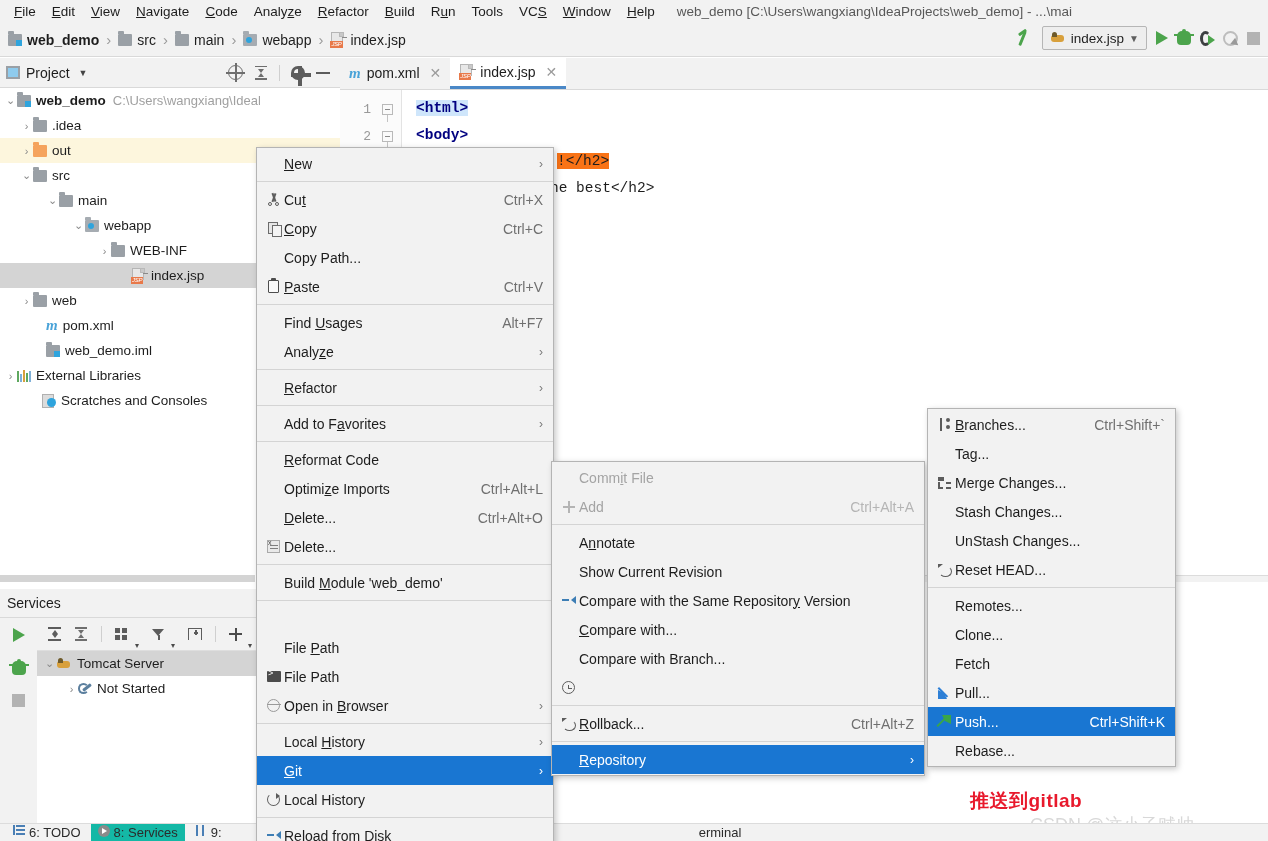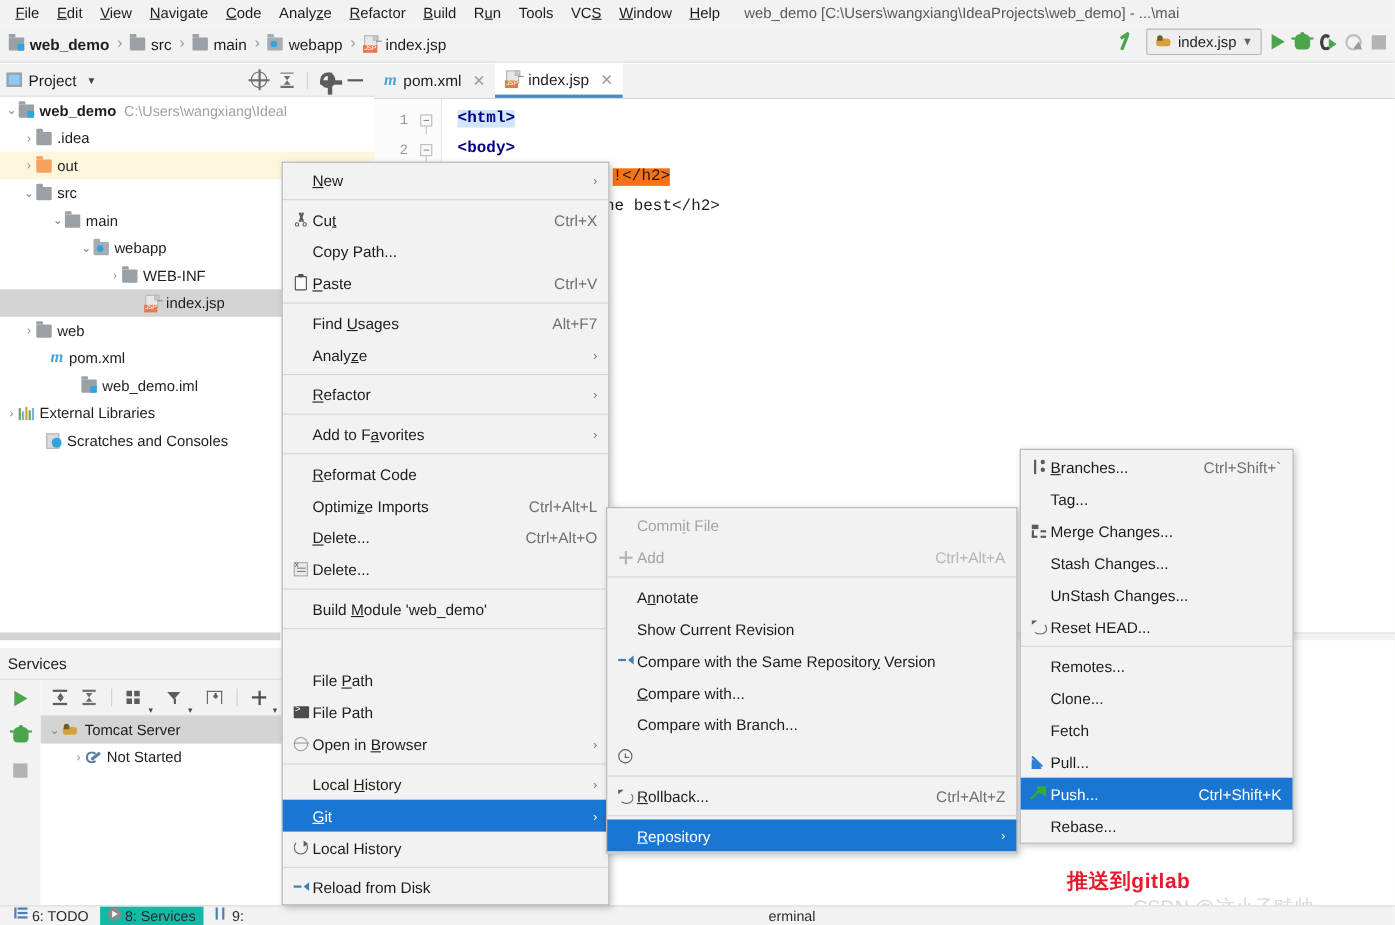--- a/index.html
+++ b/index.html
@@ -395,21 +395,21 @@
     </div>
     <div class="trow" style="padding-left:20px">
       <span class="arrow">›</span>
       <span class="icoFolder"></span>
       <span class="tlabel">web</span>
     </div>
     <div class="trow" style="padding-left:46px">
       <span class="icoMaven">m</span>
       <span class="tlabel">pom.xml</span>
     </div>
-    <div class="trow" style="padding-left:74px">
+    <div class="trow" style="padding-left:46px">
       <span class="icoModule"></span>
       <span class="tlabel">web_demo.iml</span>
     </div>
     <div class="trow" style="padding-left:4px">
       <span class="arrow">›</span>
       <span class="icoExtLib">
         <span style="left:0;height:11px;background:#5fa85f"></span>
         <span style="left:3px;height:8px;background:#7fb0d8"></span>
         <span style="left:6px;height:12px;background:#d8a03c"></span>
         <span style="left:9px;height:9px;background:#5fa85f"></span>
@@ -527,20 +527,27 @@
       <span class="ic">
           <span class="mIcoCut">
             <i></i>
             <i></i>
           </span>
         </span>
       <span class="lb">Cu<u class="mn">t</u></span>
       <span class="acc">Ctrl+X</span>
     </div>
     <div class="cmItem">
+      <span class="ic">
+          <span class="mIcoCopy"></span>
+        </span>
+      <span class="lb"><u class="mn">C</u>opy</span>
+      <span class="acc">Ctrl+C</span>
+    </div>
+    <div class="cmItem">
       <span class="ic"></span>
       <span class="lb">Copy Path...</span>
     </div>
     <div class="cmItem">
       <span class="ic">
           <span class="mIcoPaste"></span>
         </span>
       <span class="lb"><u class="mn">P</u>aste</span>
       <span class="acc">Ctrl+V</span>
     </div>

